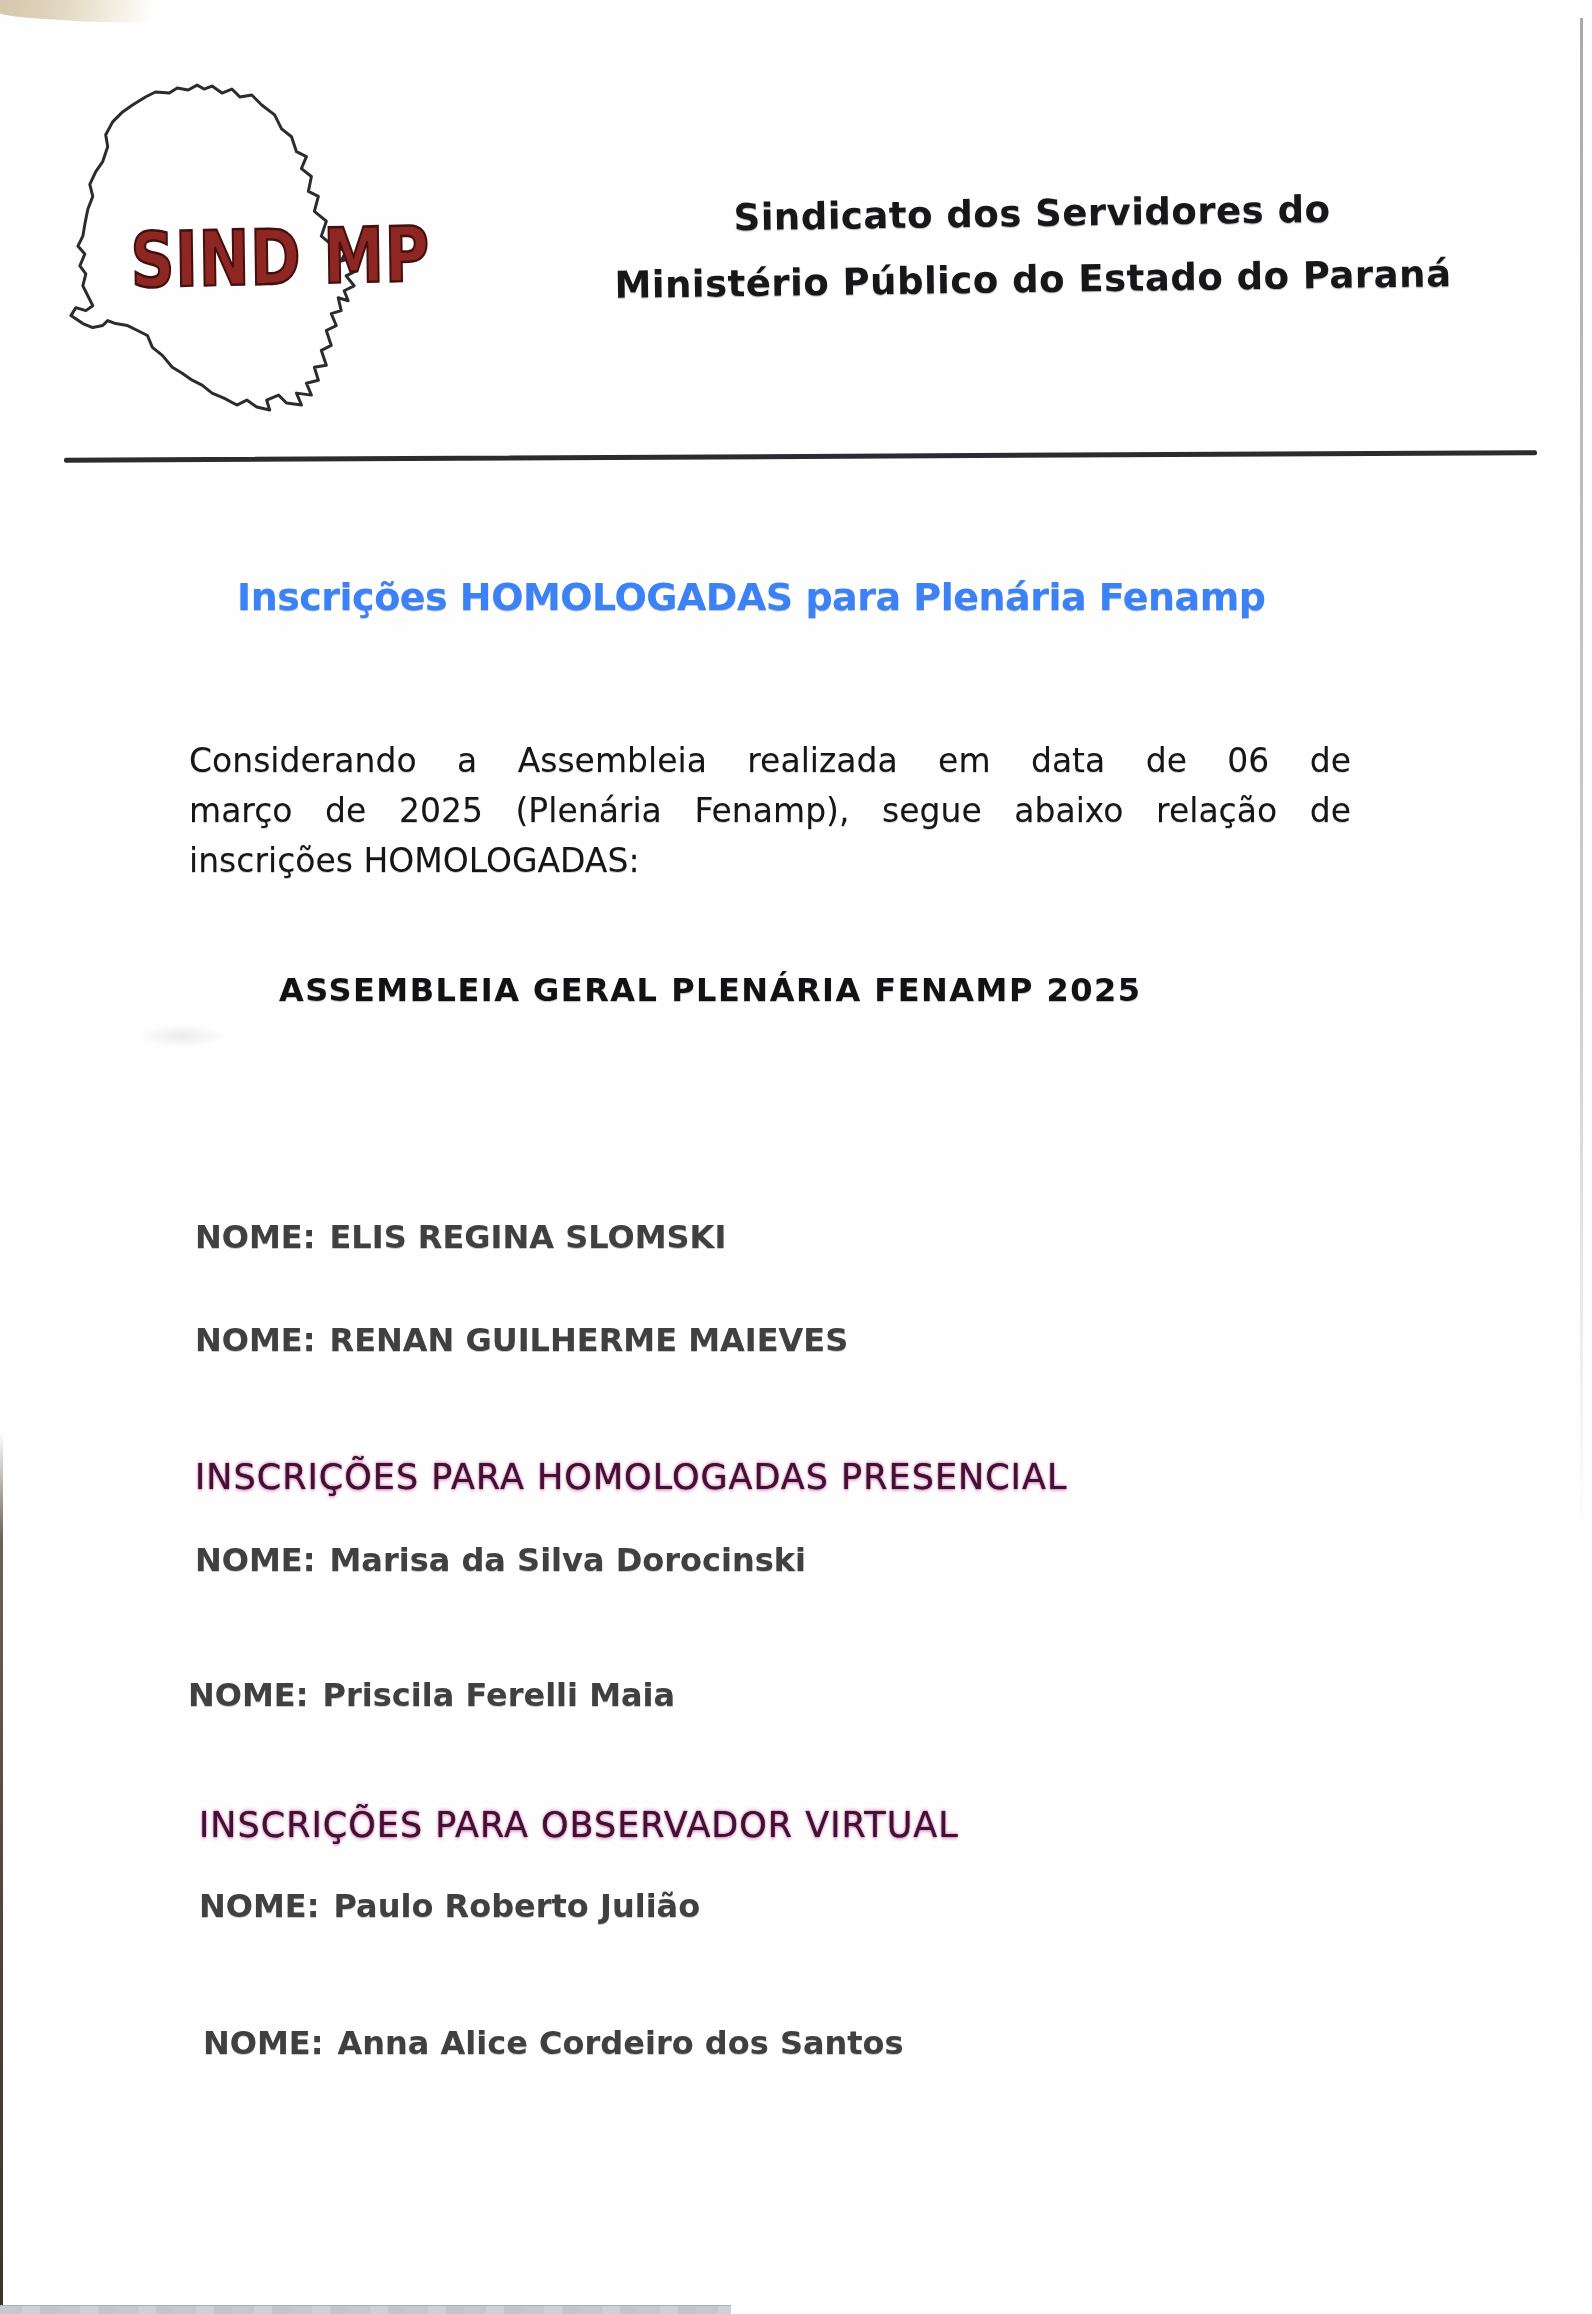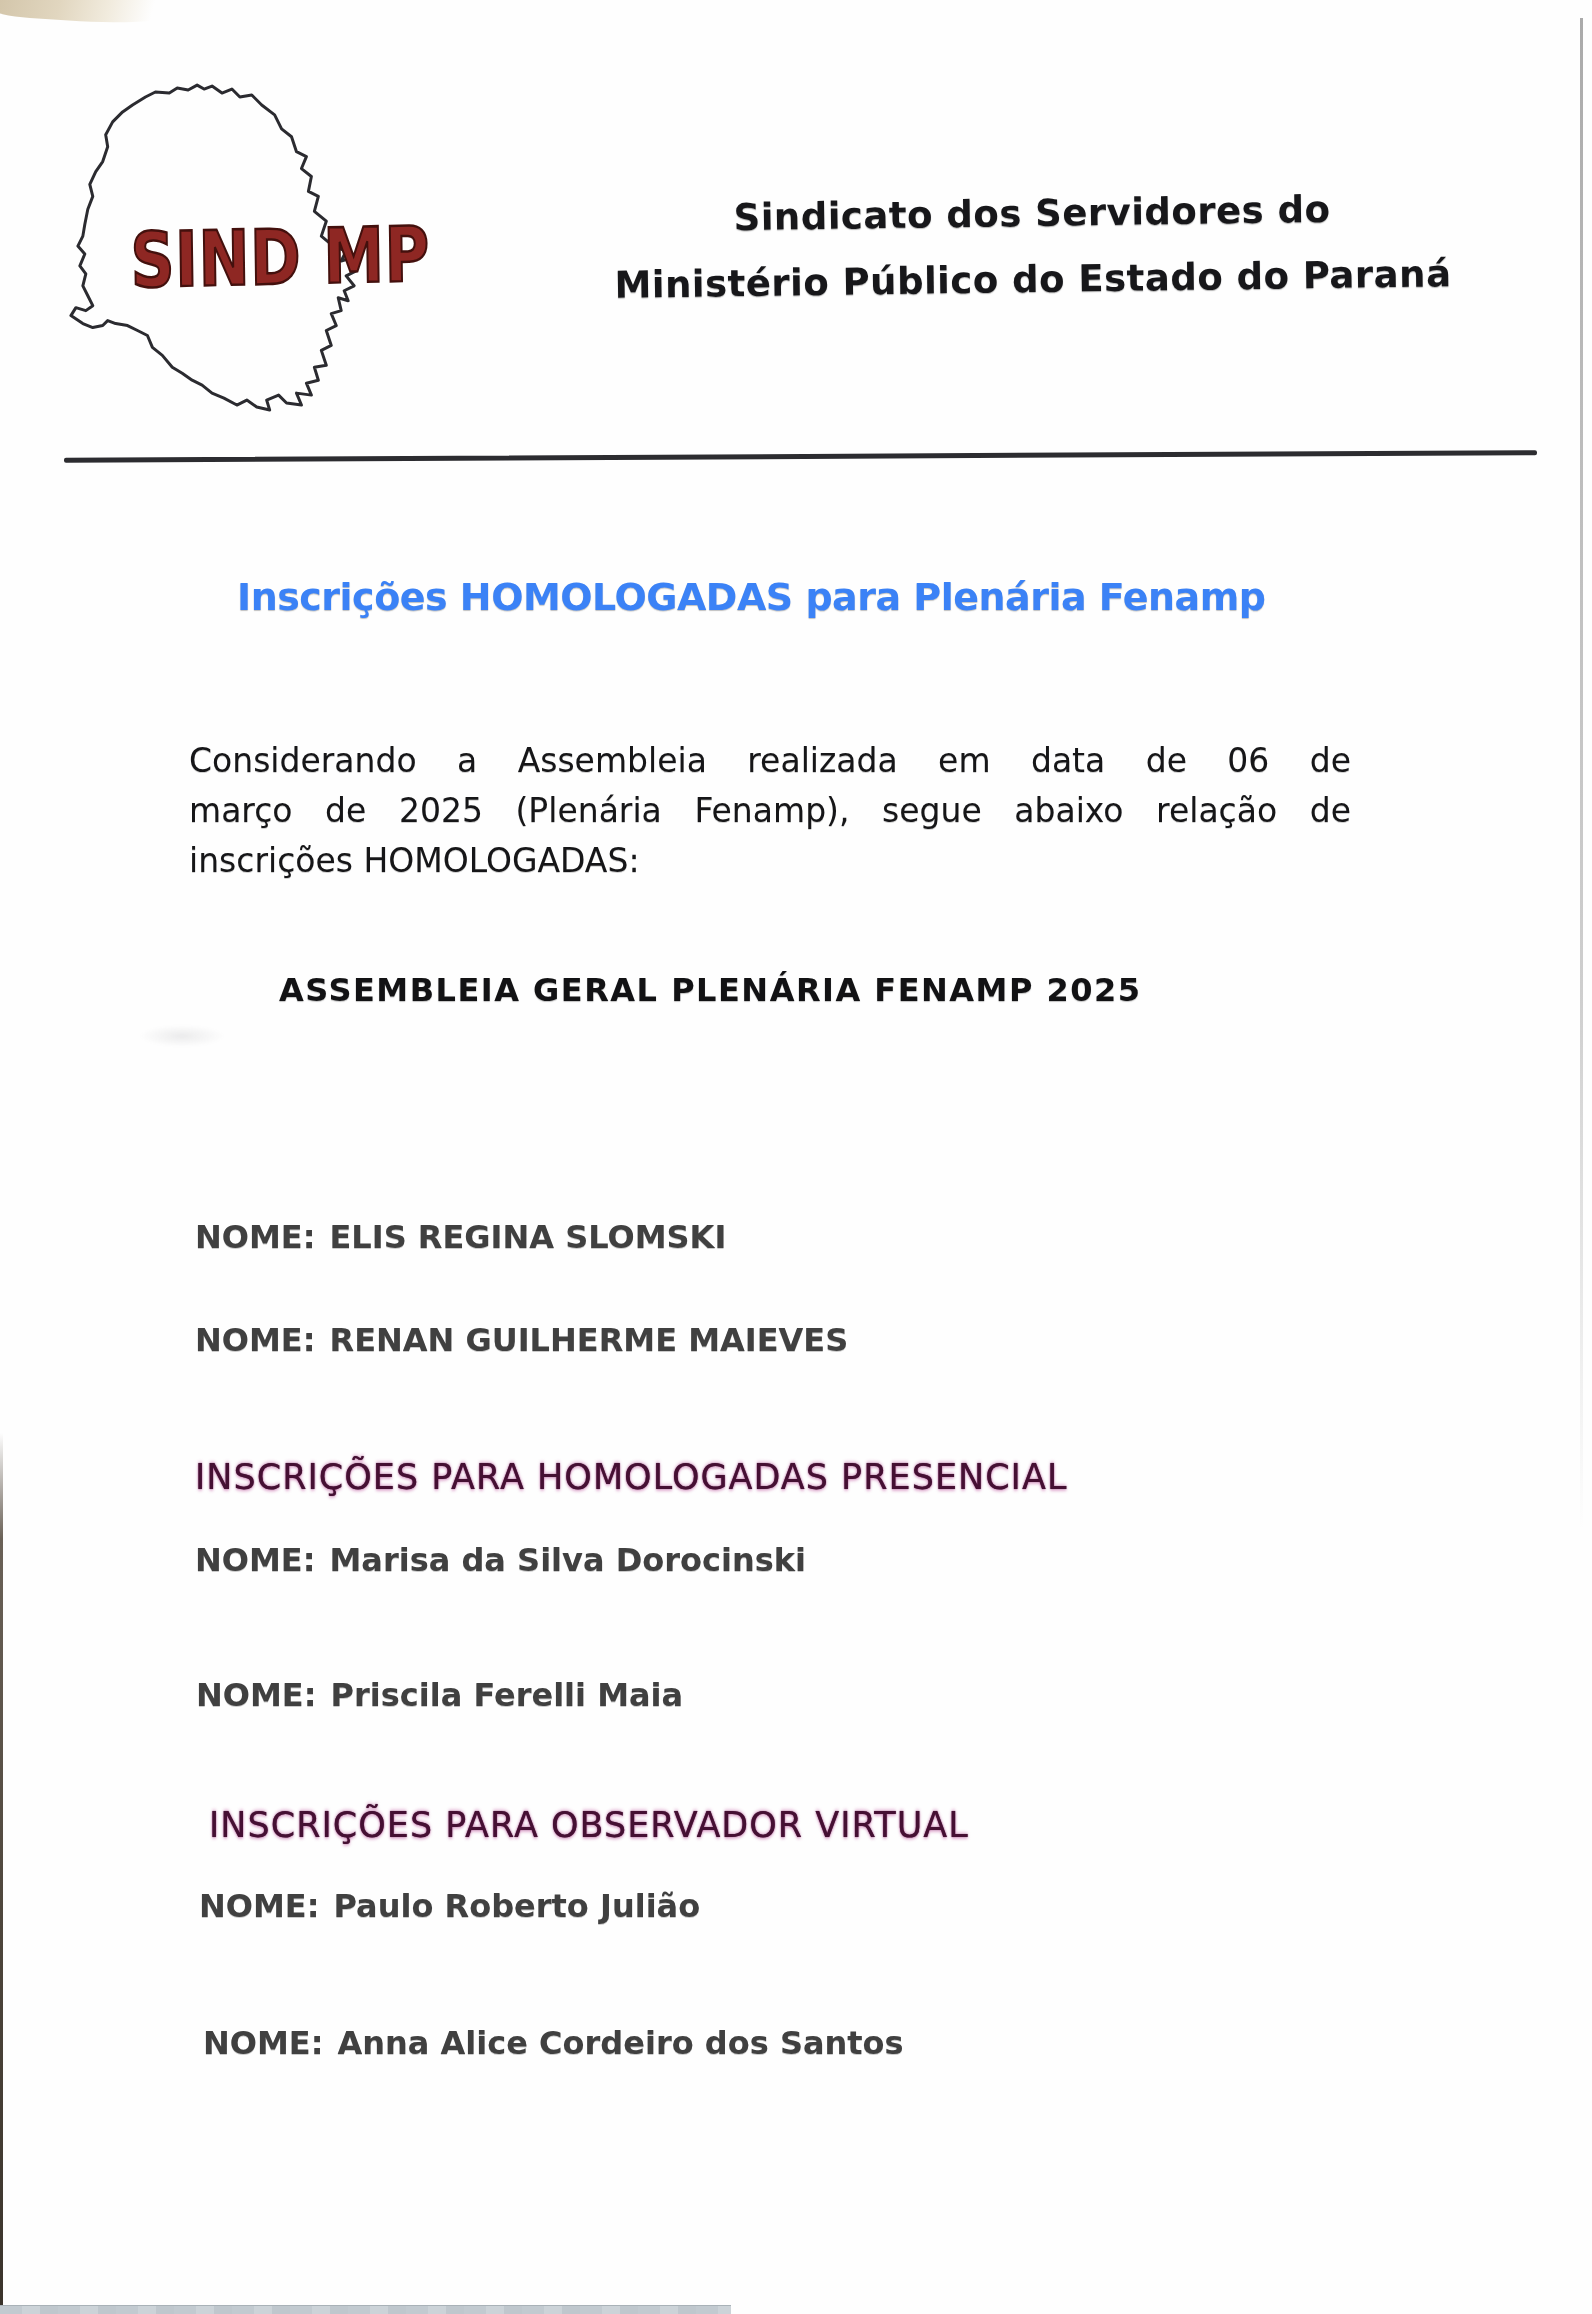--- a/index.html
+++ b/index.html
@@ -85,22 +85,22 @@
     position:absolute;font-size:32px;font-weight:700;color:#404040;
     white-space:nowrap;text-shadow:0 1px 0 rgba(70,70,70,.28);
   }
   .entry .lbl{margin-right:14px;}
   
   #s1-title{left:195px;top:1135px;}
   #s1-e1{left:195px;top:1218px;}
   #s1-e2{left:195px;top:1321px;}
   #s2-title{left:195px;top:1457px;}
   #s2-e1{left:195px;top:1541px;}
-  #s2-e2{left:196px;top:1676px;}
-  #s3-title{left:209px;top:1805px;}
+  #s2-e2{left:188px;top:1676px;}
+  #s3-title{left:199px;top:1805px;}
   #s3-e1{left:199px;top:1887px;}
   #s3-e2{left:203px;top:2024px;}
 </style>
 </head>
 <body>
 
 <div class="page">
 
   <div class="smudge-top"></div>
   <div class="edge-right"></div>

